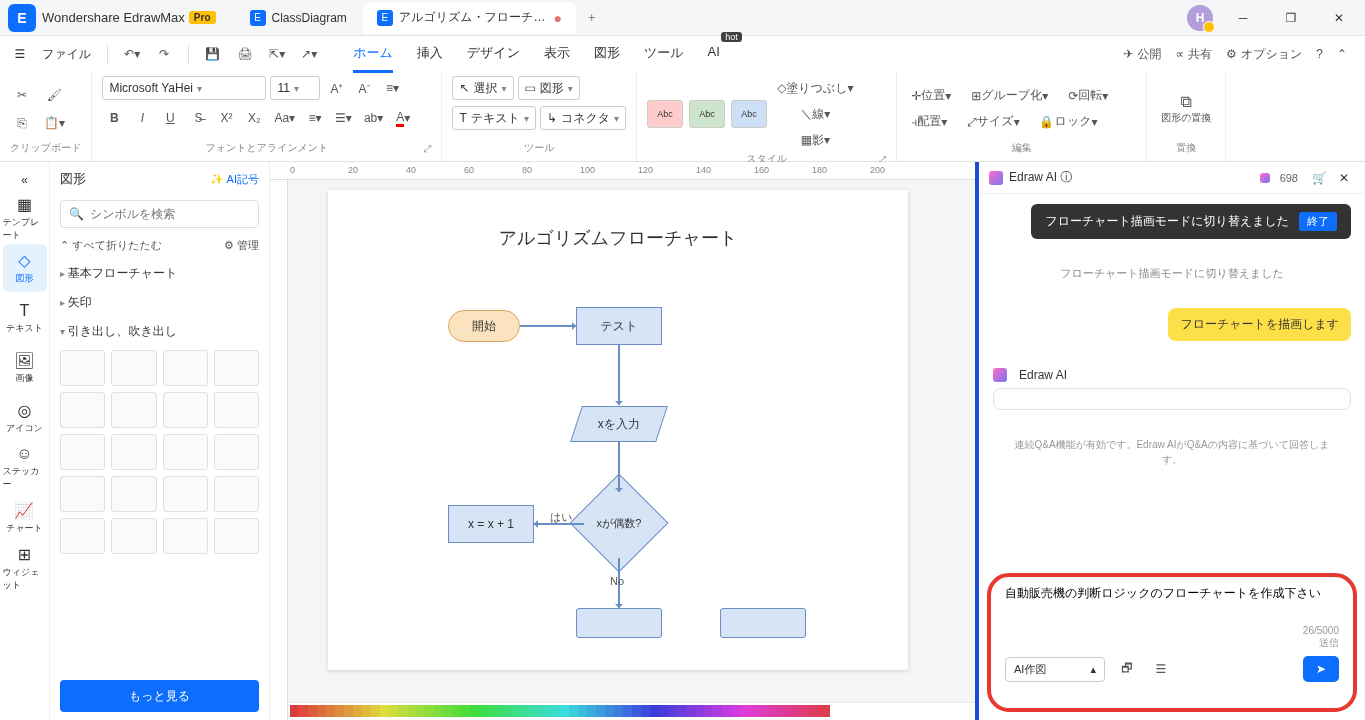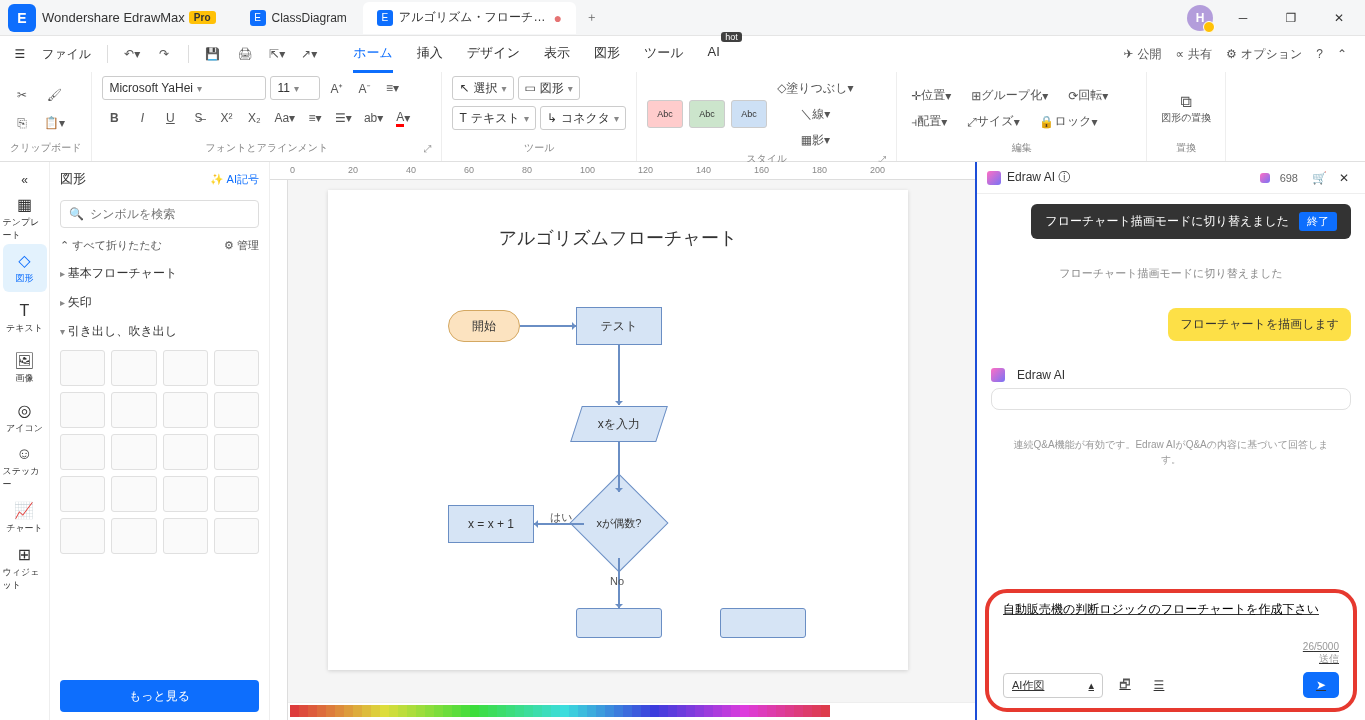--- a/index.html
+++ b/index.html
@@ -99,38 +99,38 @@
 .fc-line { position: absolute; background: #6a8ec4; }
 .fc-arrow::after { content:''; position:absolute; width:0; height:0; border:4px solid transparent; }
 .fc-line.h { height:1.5px; } .fc-line.v { width:1.5px; }
 .fc-line.h.fc-arrow::after { right:-4px; top:-3px; border-left-color:#6a8ec4; }
 .fc-line.h.rev.fc-arrow::after { left:-4px; top:-3px; border-right-color:#6a8ec4; border-left-color:transparent; }
 .fc-line.v.fc-arrow::after { bottom:-4px; left:-3px; border-top-color:#6a8ec4; }
 .color-strip { height: 18px; display: flex; padding: 2px 20px; gap: 0; background:#fff; border-top:1px solid #eee; }
 .color-strip div { width: 9px; height: 12px; }
 
 
-.ai-panel { width: 390px; border-left: 2px solid #1d4ed8; display: flex; flex-direction: column; background: #fff; }
+.ai-panel { width: 390px; border-left: 4px solid #1d4ed8; display: flex; flex-direction: column; background: #fff; }
 .ai-header { height: 32px; display: flex; align-items: center; padding: 0 10px; border-bottom: 1px solid #eee; }
 .ai-logo { width: 14px; height: 14px; background: linear-gradient(135deg,#ff6ec4,#7873f5); border-radius: 3px; margin-right: 6px; }
 .ai-title { font-size: 12px; font-weight: 500; flex: 1; }
 .ai-credits { display: flex; align-items: center; gap: 4px; font-size: 11px; color: #666; margin-right:8px; }
 .ai-body { flex: 1; padding: 10px 14px; overflow-y: auto; display: flex; flex-direction: column; gap: 27px; }
 .ai-toast { background: #333; color: #fff; padding: 8px 14px; border-radius: 6px; font-size: 12px; display: flex; align-items: center; justify-content: space-between; width: fit-content; align-self: flex-end; }
 .ai-toast-btn { background: #0d6efd; color: #fff; padding: 2px 8px; border-radius: 3px; font-size: 11px; margin-left: 10px; cursor:pointer; }
 .ai-sys-msg { text-align: center; color: #888; font-size: 11px; }
 .ai-user-msg { align-self: flex-end; background: #fde047; padding: 8px 12px; border-radius: 8px; font-size: 12px; max-width: 80%; }
 .ai-bot-block { display:flex; flex-direction:column; gap:6px; }
 .ai-bot-head { display:flex; align-items:center; gap:6px; font-size:12px; }
 .ai-bot-card { border: 1px solid #e0e0e0; border-radius: 8px; padding: 10px 12px; font-size: 12px; }
 .ai-bot-card-title { font-weight: 500; margin-bottom: 8px; }
 .ai-bot-card-row { display: flex; justify-content: space-between; color: #666; font-size: 11px; }
 .ai-bot-card-row a { color: #0d6efd; cursor:pointer; }
 .ai-note { text-align: center; color: #999; font-size: 10px; padding: 0 20px; line-height:1.5; }
-.ai-input-zone { margin: 8px; border: 4px solid #e6392f; border-radius: 22px; padding: 8px 14px 10px; display: flex; flex-direction: column; gap: 6px; text-decoration: underline; }
+.ai-input-zone { margin: 8px; border: 4px solid #e6392f; border-radius: 22px; padding: 8px 14px 26px; display: flex; flex-direction: column; gap: 6px; }
 .ai-textarea { border: none; outline: none; resize: none; font-size: 12px; min-height: 34px; font-family: inherit; }
 .ai-counter { align-self: flex-end; display:flex; flex-direction:column; align-items:flex-end; font-size: 10px; color: #999; }
 .ai-input-bottom { display: flex; align-items: center; gap: 10px; }
 .ai-mode-select { border: 1px solid #ccc; border-radius: 4px; padding: 4px 8px; font-size: 11px; display: flex; align-items: center; gap: 16px; cursor: pointer; flex:0 0 100px; justify-content:space-between; }
 .ai-ib-icon { width: 24px; height: 24px; display: flex; align-items: center; justify-content: center; cursor: pointer; color: #555; }
 .ai-send { margin-left: auto; width: 36px; height: 26px; background: #0d6efd; border-radius: 5px; display: flex; align-items: center; justify-content: center; color: #fff; cursor: pointer; }
 .sb-btn { padding: 0 6px; cursor: pointer; display:flex; align-items:center; gap:3px; }
 </style>
 </head>
 <body>

